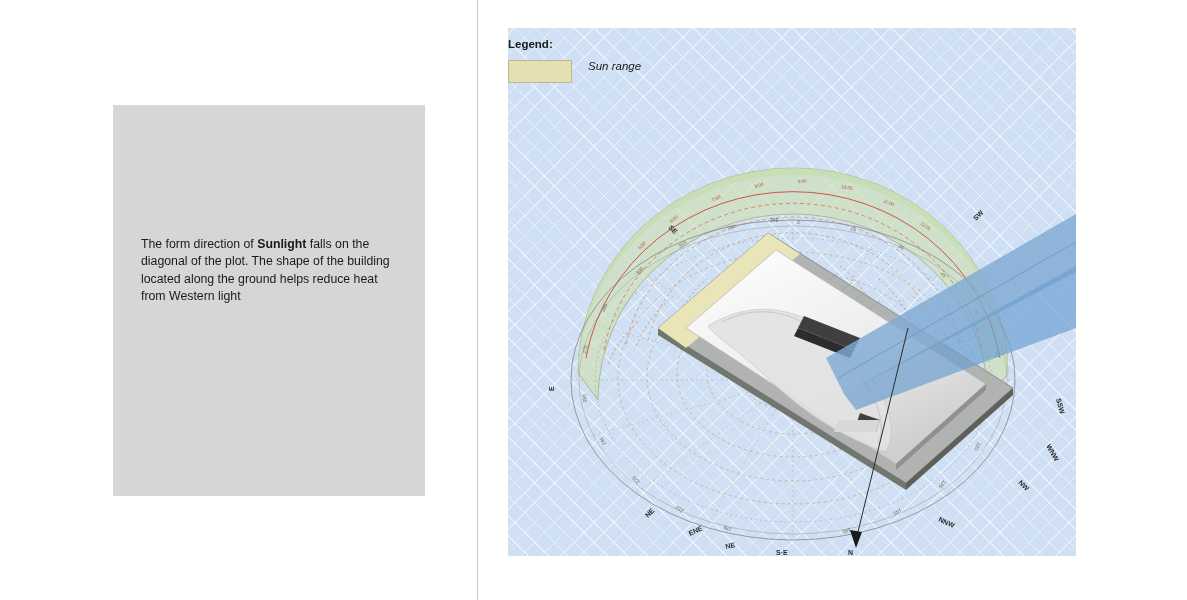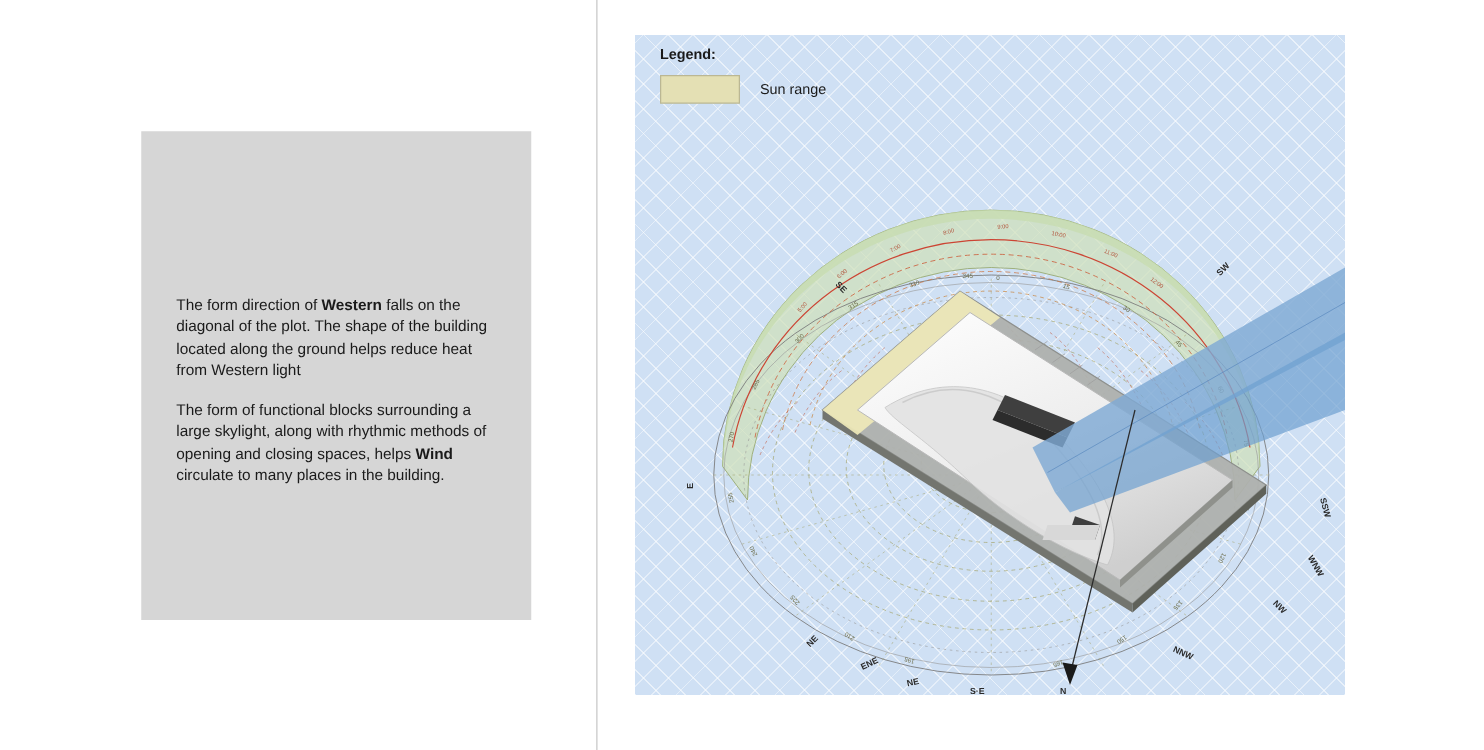--- a/index.html
+++ b/index.html
@@ -70,34 +70,35 @@
     position: absolute;
     inset: 0;
     background-image:
       repeating-linear-gradient(45deg, rgba(255,255,255,0.55) 0 1px, rgba(255,255,255,0) 1px 14px),
       repeating-linear-gradient(-45deg, rgba(255,255,255,0.45) 0 1px, rgba(255,255,255,0) 1px 14px);
   }
 
   
   #legend {
     position: absolute;
-    left: 20px;
+    left: 0;
     top: 10px;
     z-index: 40;
   }
   #legend-title {
     font-size: 11.5px;
     font-weight: bold;
     color: #1a1a1a;
     margin-bottom: 10px;
   }
   .legend-row {
     display: flex;
-    align-items: center;
+    align-items: flex-start;
     margin-bottom: 9px;
+    font-style: italic;
   }
   .legend-swatch {
     width: 62px;
     height: 21px;
     margin-right: 16px;
     border: 1px solid rgba(0,0,0,0.18);
   }
   .legend-label {
     font-size: 11.5px;
     color: #1a1a1a;
@@ -126,24 +127,21 @@
     font-family: "Liberation Sans", sans-serif;
   }
 </style>
 </head>
 <body>
 
 <div id="left-panel">
   <div id="text-card"></div>
   <div id="text-block">
     <p>
-      <span>The form direction of </span><span class="kw">Western</span><span> falls on the diagonal of the plot. The shape of the building located along the ground helps reduce heat from Western light</span>
-    </p>
-    <p>
-      <span>The form of functional blocks surrounding a large skylight, along with rhythmic methods of opening and closing spaces, helps </span><span class="kw">Wind</span><span> circulate to many places in the building.</span>
+      <span>The form direction of </span><span class="kw">Sunlight</span><span> falls on the diagonal of the plot. The shape of the building located along the ground helps reduce heat from Western light</span>
     </p>
   </div>
 </div>
 
 <div id="divider"></div>
 
 <div id="diagram-panel">
   <div id="grid-bg"></div>
 
   <svg id="diagram-svg" viewBox="0 0 568 528">

